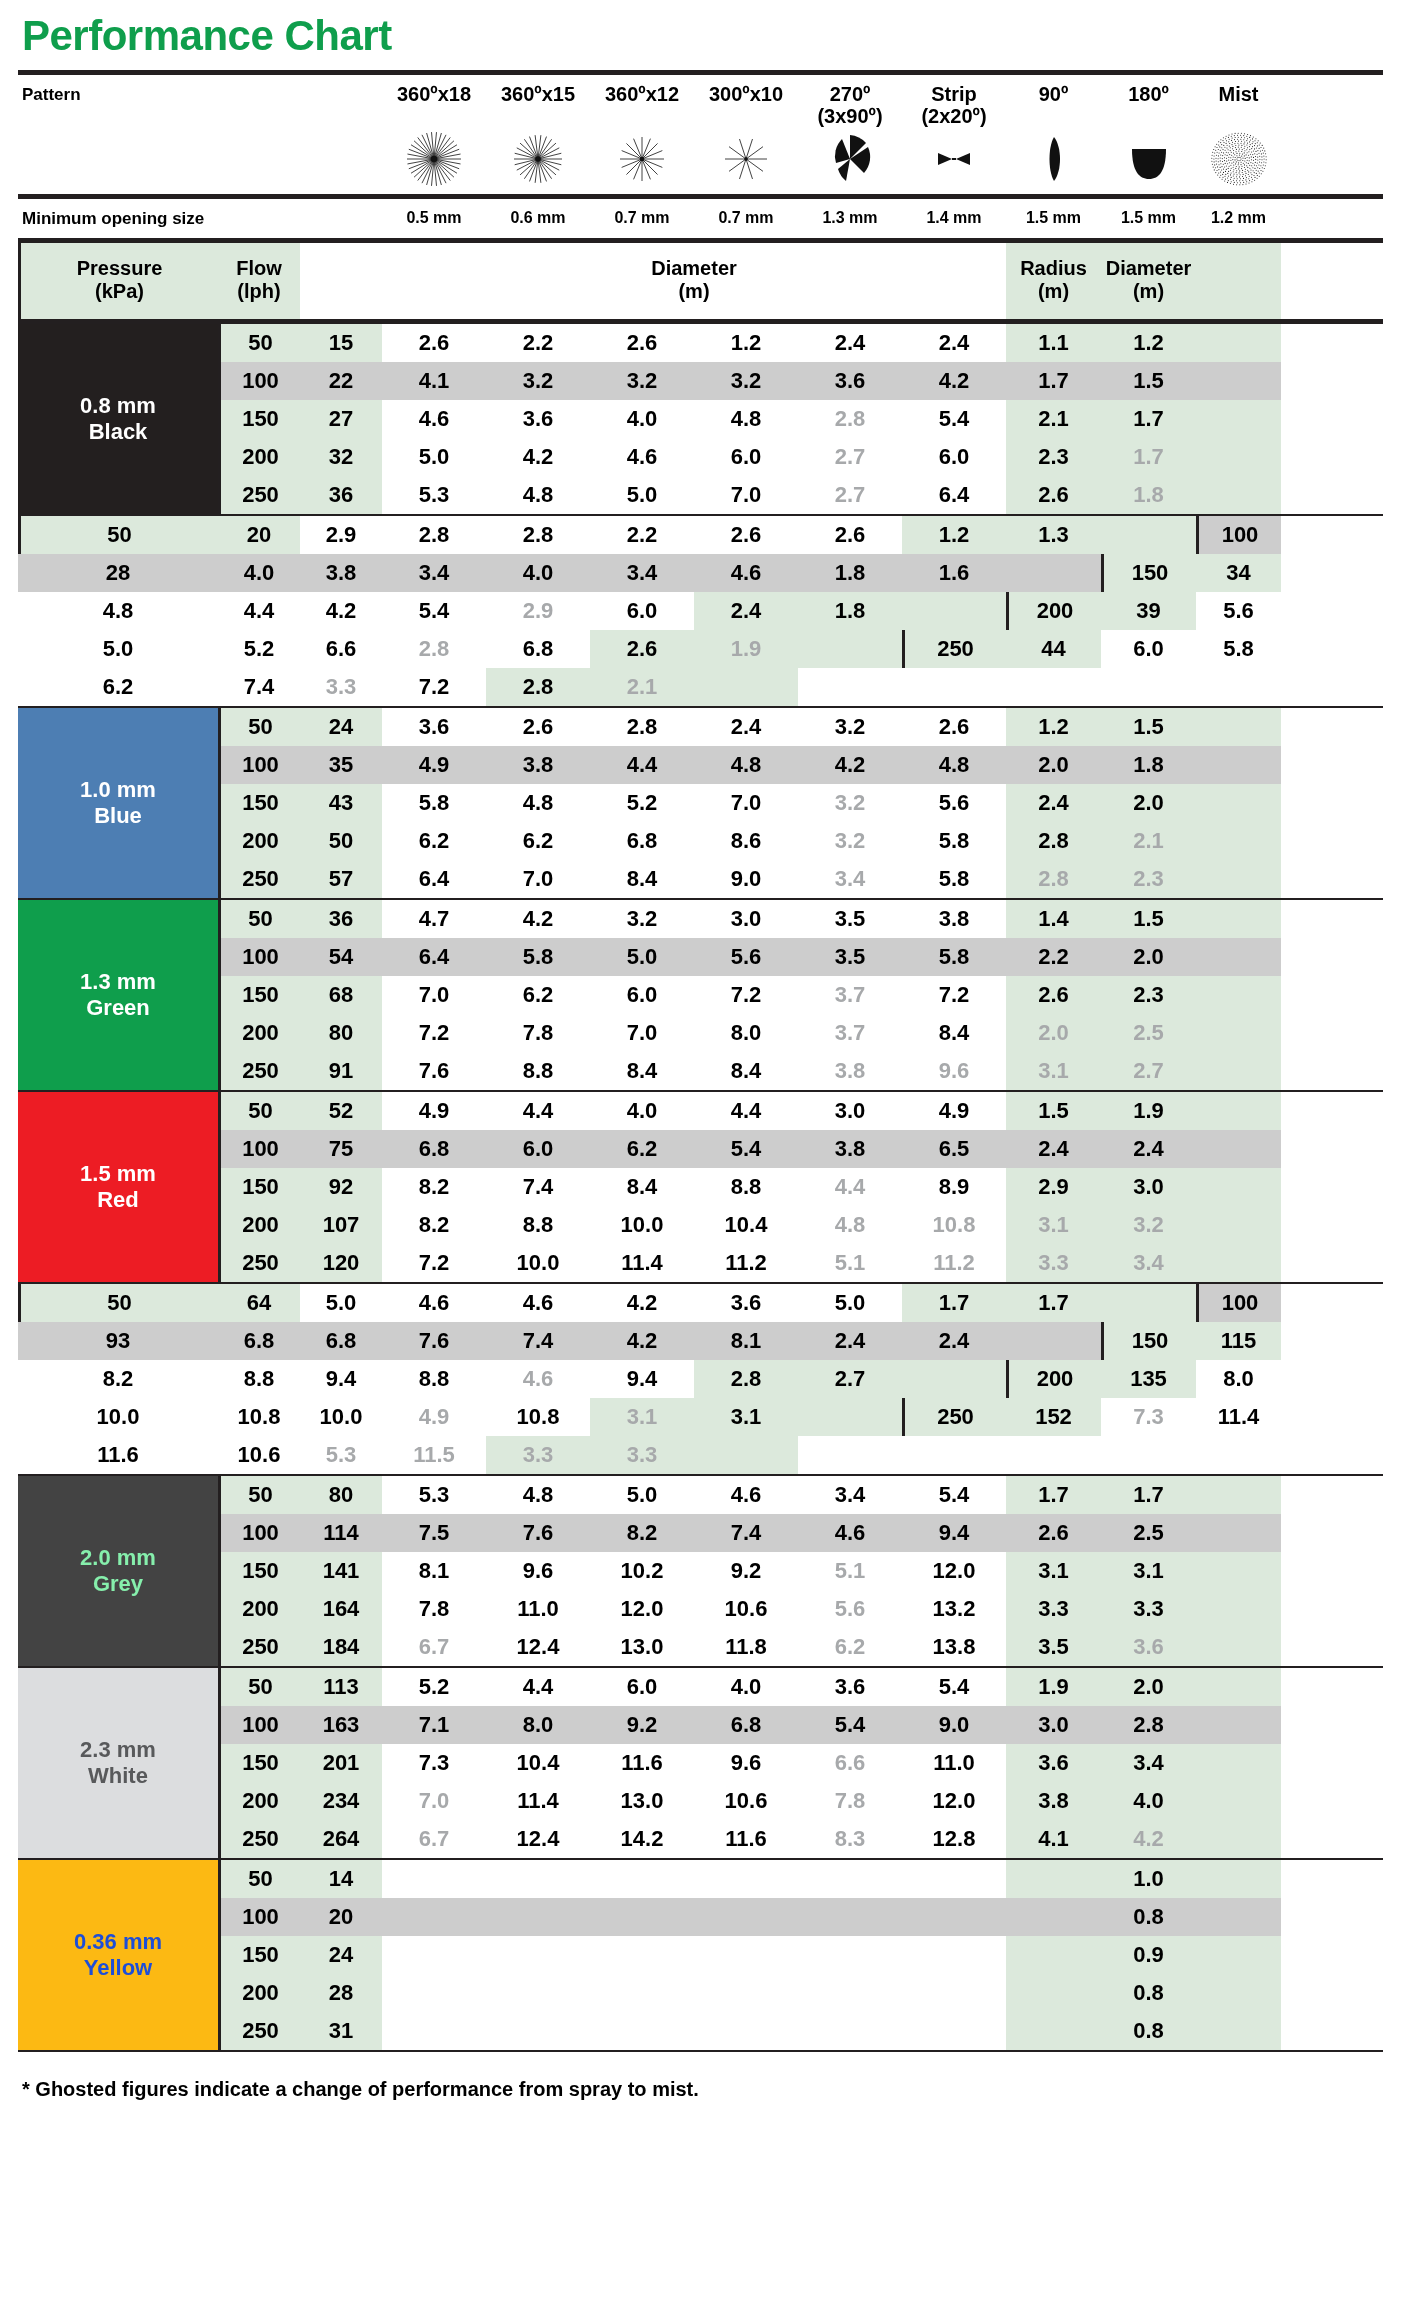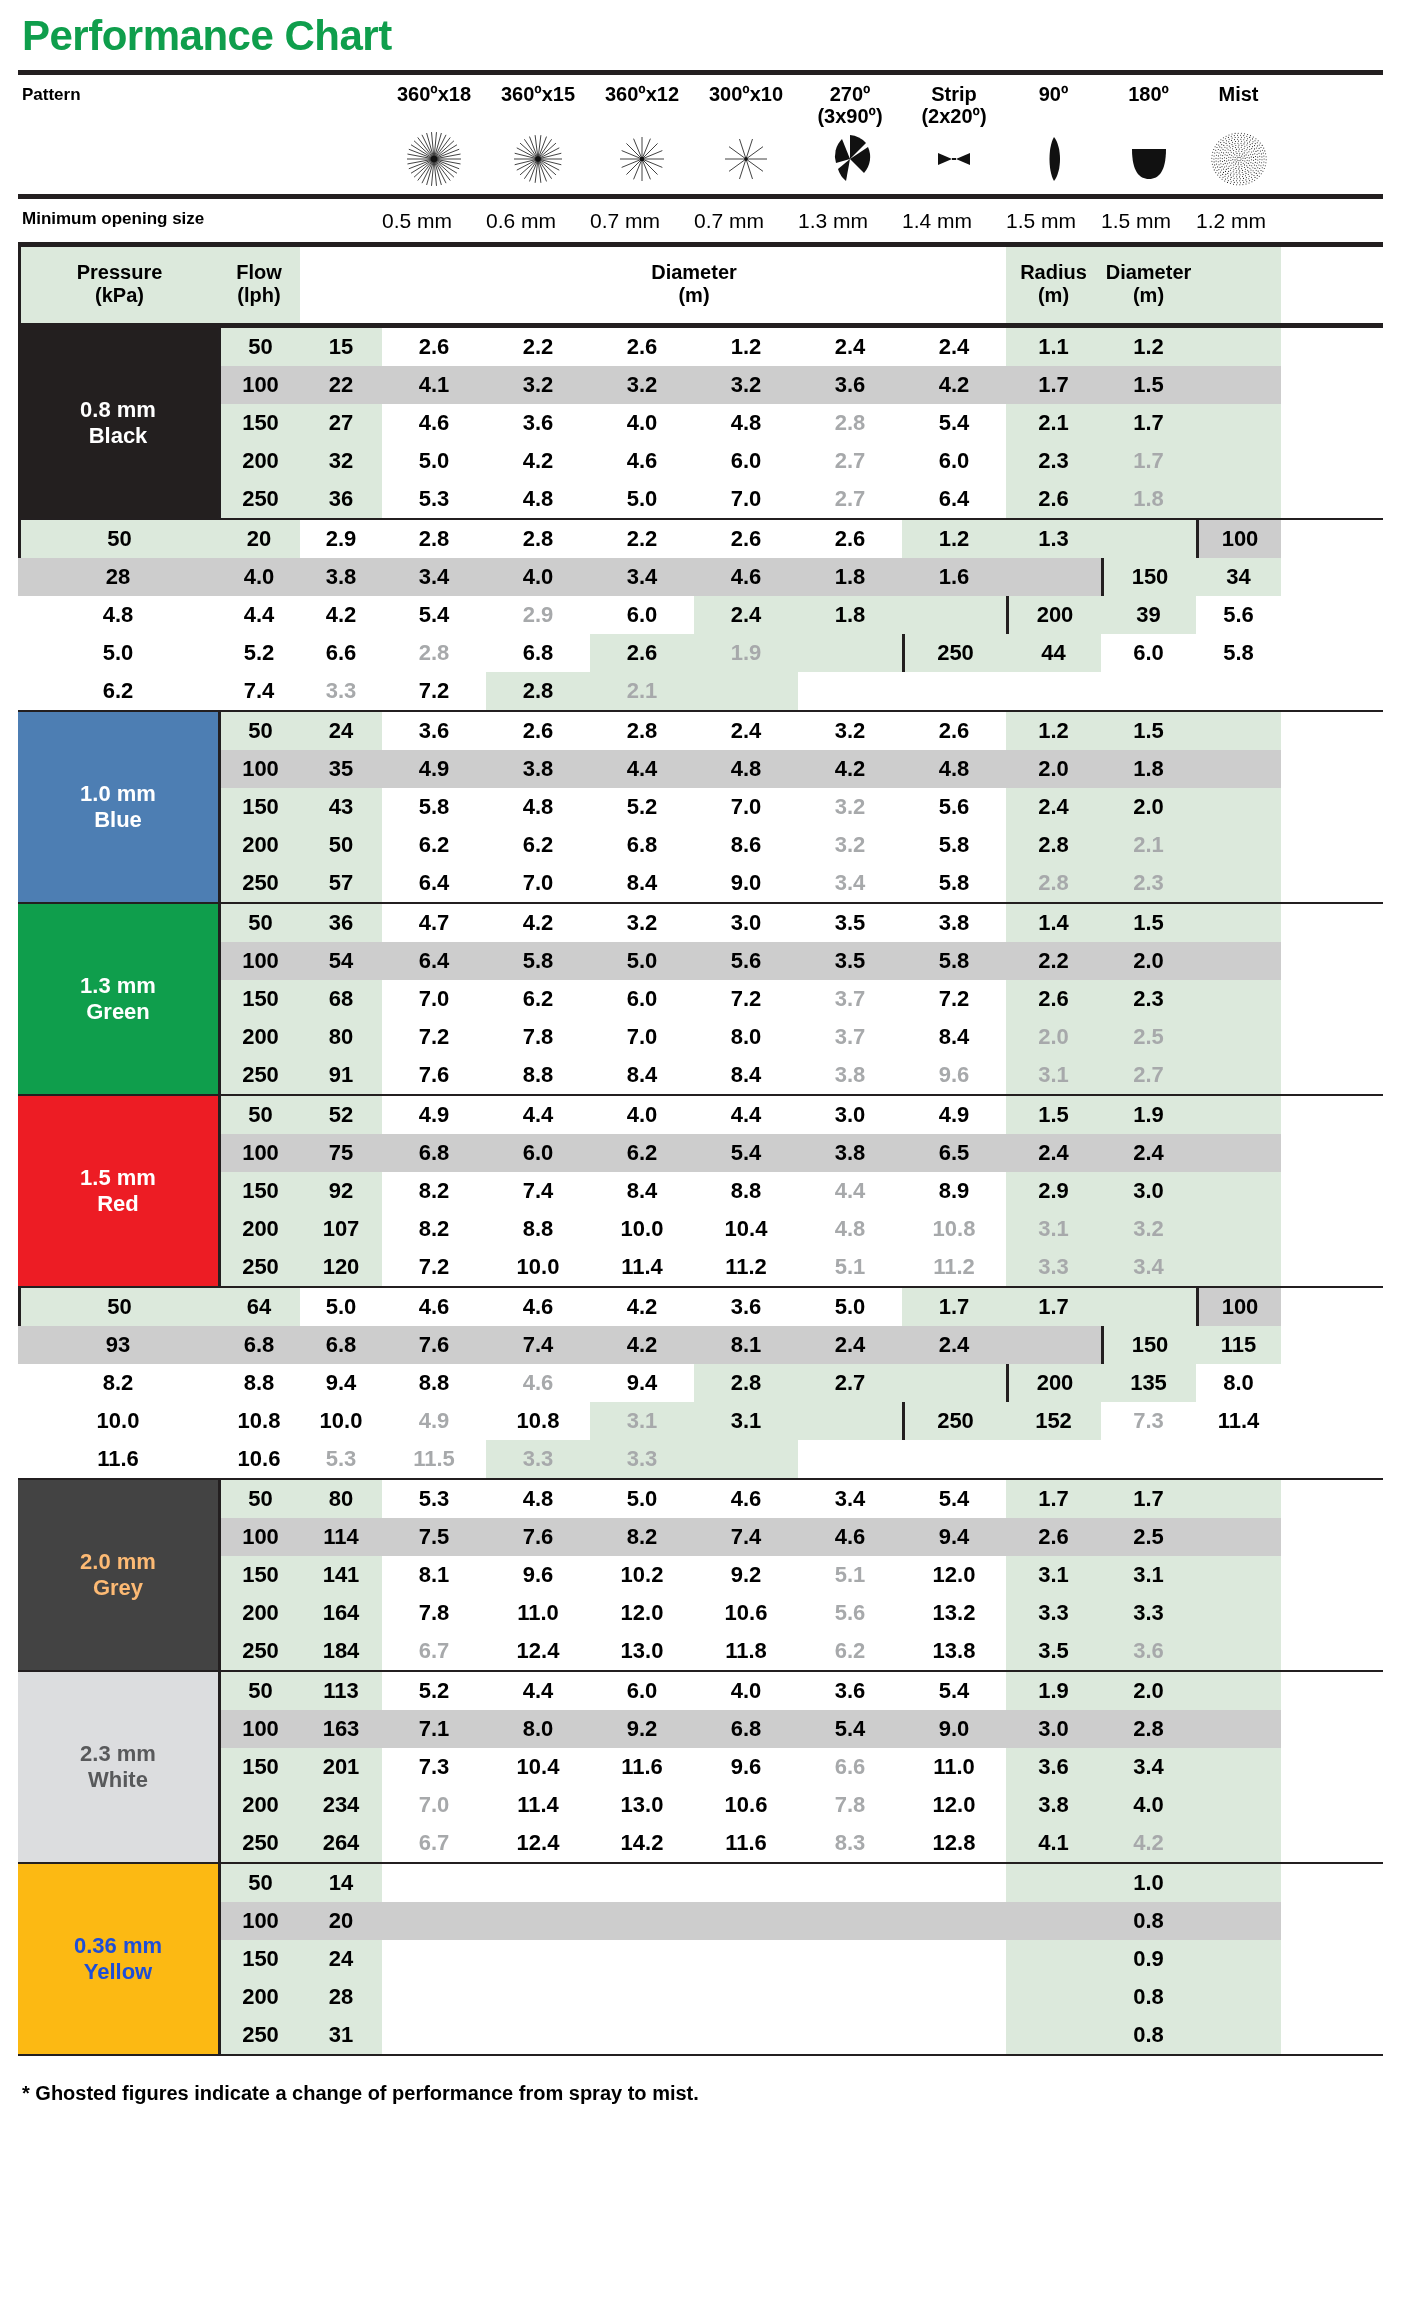--- a/index.html
+++ b/index.html
@@ -49,21 +49,21 @@
   }
   .pat-sub { font-size: 20px; font-weight: bold; line-height: 1.12; }
   .pat-icon { height: 62px; display: flex; align-items: center; justify-content: center; }
   .pat-icon svg { display: block; }
 
   
   .minsize-band { padding: 10px 0 9px 0; }
   .minsize-band .lbl {
     font-size: 17px; font-weight: bold; text-align: left; padding-left: 4px;
   }
-  .minsize-band .val { font-size: 21px; font-weight: normal; }
+  .minsize-band .val { font-size: 16px; font-weight: bold; text-align: center; }
 
   
   .colhdr { position: relative; }
   .colhdr .cell {
     text-align: center; font-size: 20px; font-weight: bold; line-height: 1.15;
     padding: 14px 0 16px 0; display: flex; flex-direction: column; justify-content: center;
   }
   .nozzle-hdr { font-size: 21px; }
   .bg-green { background: #dce9dc; }
   .span-diam { grid-column: 4 / 10; }
@@ -1075,21 +1075,21 @@
         <div class="drow-cell c-d">11.6</div>
         <div class="drow-cell c-d">10.6</div>
         <div class="drow-cell c-d ghost">5.3</div>
         <div class="drow-cell c-d ghost">11.5</div>
         <div class="drow-cell c-radius ghost">3.3</div>
         <div class="drow-cell c-diam2 ghost">3.3</div>
         <div class="drow-cell c-pad"></div>
       </div>
       <div class="rule-thin"></div>
       <div class="grid databody">
-        <div class="colorcell" style="background: rgb(67, 67, 67); color: #fdba74;">
+        <div class="colorcell" style="background: rgb(67, 67, 67); color: #86efac;">
           <span>2.0 mm</span>
           <span>Grey</span>
         </div>
         <div class="drow-cell c-pressure divider-left">50</div>
         <div class="drow-cell c-flow">80</div>
         <div class="drow-cell c-d">5.3</div>
         <div class="drow-cell c-d">4.8</div>
         <div class="drow-cell c-d">5.0</div>
         <div class="drow-cell c-d">4.6</div>
         <div class="drow-cell c-d">3.4</div>

